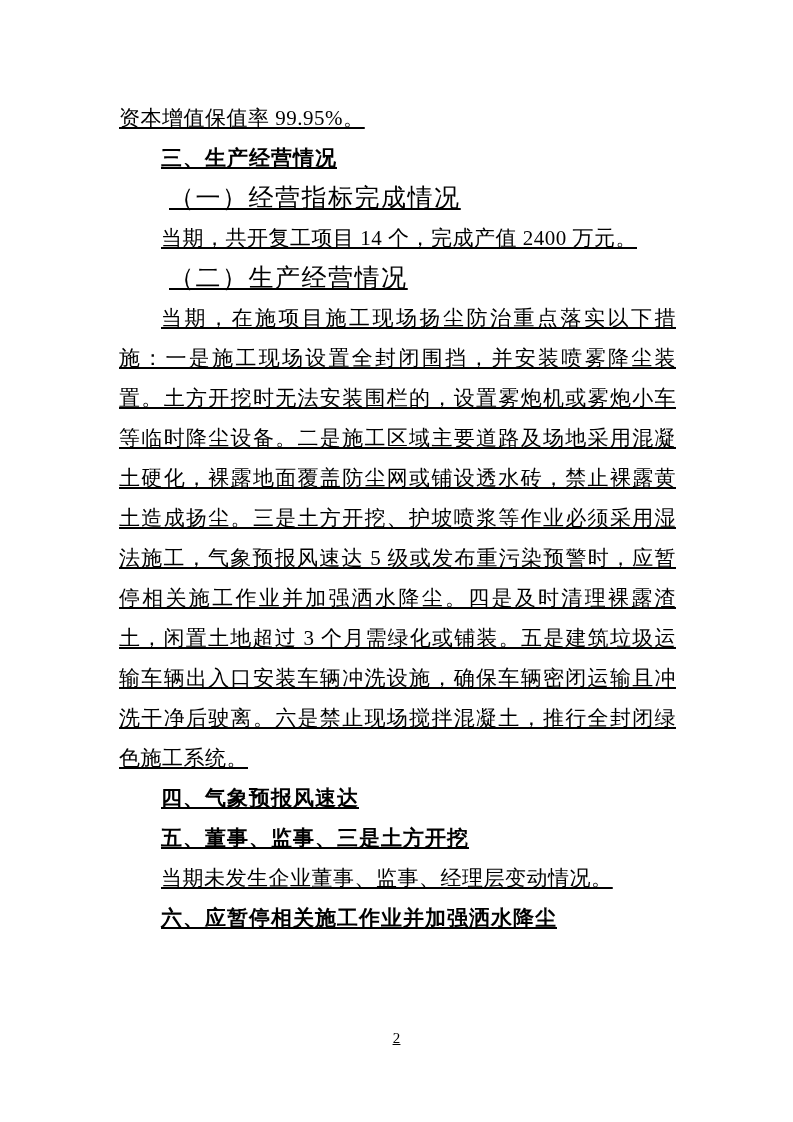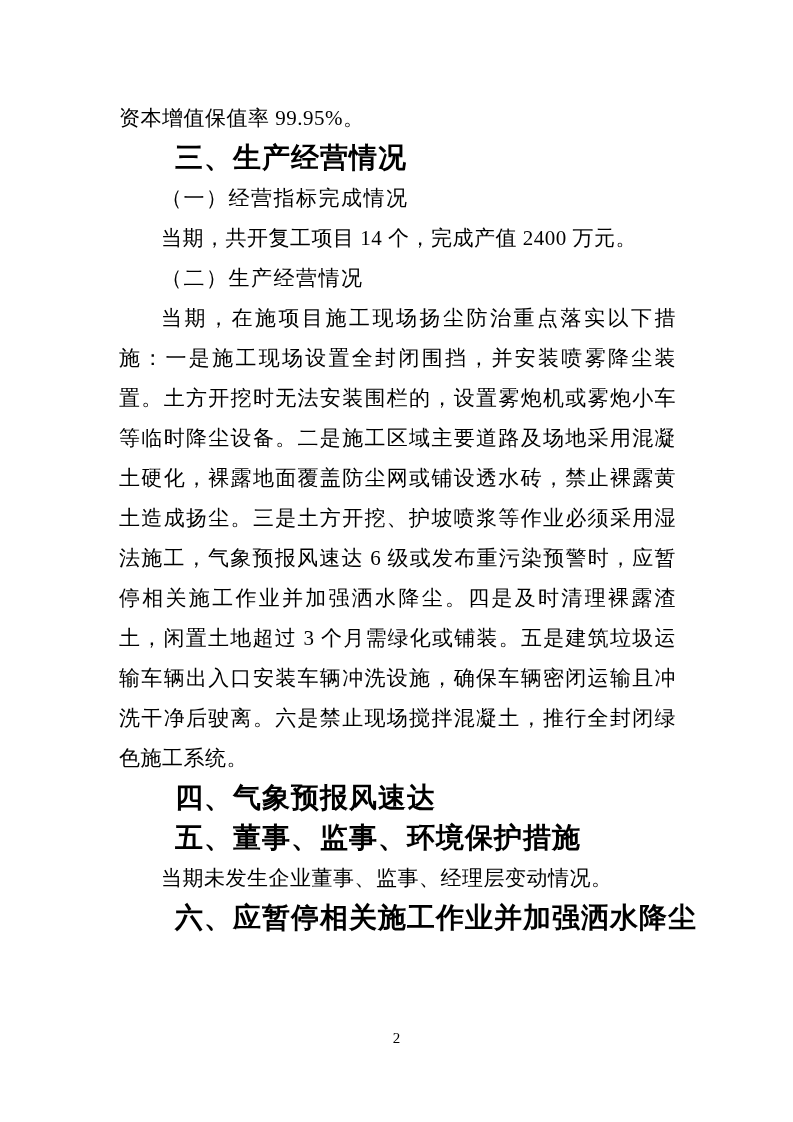--- a/index.html
+++ b/index.html
@@ -1,15 +1,15 @@
 <!DOCTYPE html>
 <html><head>
 <meta charset="utf-8">
 <style>
-  * { margin: 0; padding: 0; box-sizing: border-box; }
+  * { margin: 0; padding: 0; box-sizing: border-box; text-decoration: underline; }
   html, body { background: #ffffff; }
   body {
     width: 793px;
     height: 1122px;
     position: relative;
     overflow: hidden;
     font-family: "Liberation Serif", "DejaVu Serif", serif;
     color: #000000;
   }
   .page {
@@ -29,30 +29,30 @@
     text-align: justify;
     text-justify: inter-character;
     text-indent: 2em;
     letter-spacing: 0.5px;
   }
   .body-par.no-indent {
     text-indent: 0;
   }
   .body-par:last-line { text-align: left; }
   .section-heading {
-    font-size: 28px;
+    font-size: 21px;
     line-height: 40px;
     font-weight: 700;
     font-family: "Liberation Sans", "DejaVu Sans", sans-serif;
     text-indent: 2em;
     letter-spacing: 1px;
     white-space: nowrap;
   }
   .subsection-heading {
-    font-size: 21px;
+    font-size: 25px;
     line-height: 40px;
     font-weight: 400;
     text-indent: 2em;
     letter-spacing: 1.5px;
     white-space: nowrap;
   }
   .footer {
     position: absolute;
     top: 1028px;
     left: 0;
@@ -75,26 +75,26 @@
     <p class="body-par no-indent">资本增值保值率 99.95%。</p>
 
     <h2 class="section-heading">三、生产经营情况</h2>
 
     <p class="subsection-heading">（一）经营指标完成情况</p>
 
     <p class="body-par">当期，共开复工项目 14 个，完成产值 2400 万元。</p>
 
     <p class="subsection-heading">（二）生产经营情况</p>
 
-    <p class="body-par">当期，在施项目施工现场扬尘防治重点落实以下措施：一是施工现场设置全封闭围挡，并安装喷雾降尘装置。土方开挖时无法安装围栏的，设置雾炮机或雾炮小车等临时降尘设备。二是施工区域主要道路及场地采用混凝土硬化，裸露地面覆盖防尘网或铺设透水砖，禁止裸露黄土造成扬尘。三是土方开挖、护坡喷浆等作业必须采用湿法施工，气象预报风速达 6 级或发布重污染预警时，应暂停相关施工作业并加强洒水降尘。四是及时清理裸露渣土，闲置土地超过 3 个月需绿化或铺装。五是建筑垃圾运输车辆出入口安装车辆冲洗设施，确保车辆密闭运输且冲洗干净后驶离。六是禁止现场搅拌混凝土，推行全封闭绿色施工系统。</p>
+    <p class="body-par">当期，在施项目施工现场扬尘防治重点落实以下措施：一是施工现场设置全封闭围挡，并安装喷雾降尘装置。土方开挖时无法安装围栏的，设置雾炮机或雾炮小车等临时降尘设备。二是施工区域主要道路及场地采用混凝土硬化，裸露地面覆盖防尘网或铺设透水砖，禁止裸露黄土造成扬尘。三是土方开挖、护坡喷浆等作业必须采用湿法施工，气象预报风速达 5 级或发布重污染预警时，应暂停相关施工作业并加强洒水降尘。四是及时清理裸露渣土，闲置土地超过 3 个月需绿化或铺装。五是建筑垃圾运输车辆出入口安装车辆冲洗设施，确保车辆密闭运输且冲洗干净后驶离。六是禁止现场搅拌混凝土，推行全封闭绿色施工系统。</p>
 
     <h2 class="section-heading">四、气象预报风速达</h2>
 
 
-    <h2 class="section-heading">五、董事、监事、环境保护措施</h2>
+    <h2 class="section-heading">五、董事、监事、三是土方开挖</h2>
 
     <p class="body-par">当期未发生企业董事、监事、经理层变动情况。</p>
 
     <h2 class="section-heading">六、应暂停相关施工作业并加强洒水降尘</h2>
 
 
   </div>
 
   <div class="footer">
     <span class="page-number">2</span>

